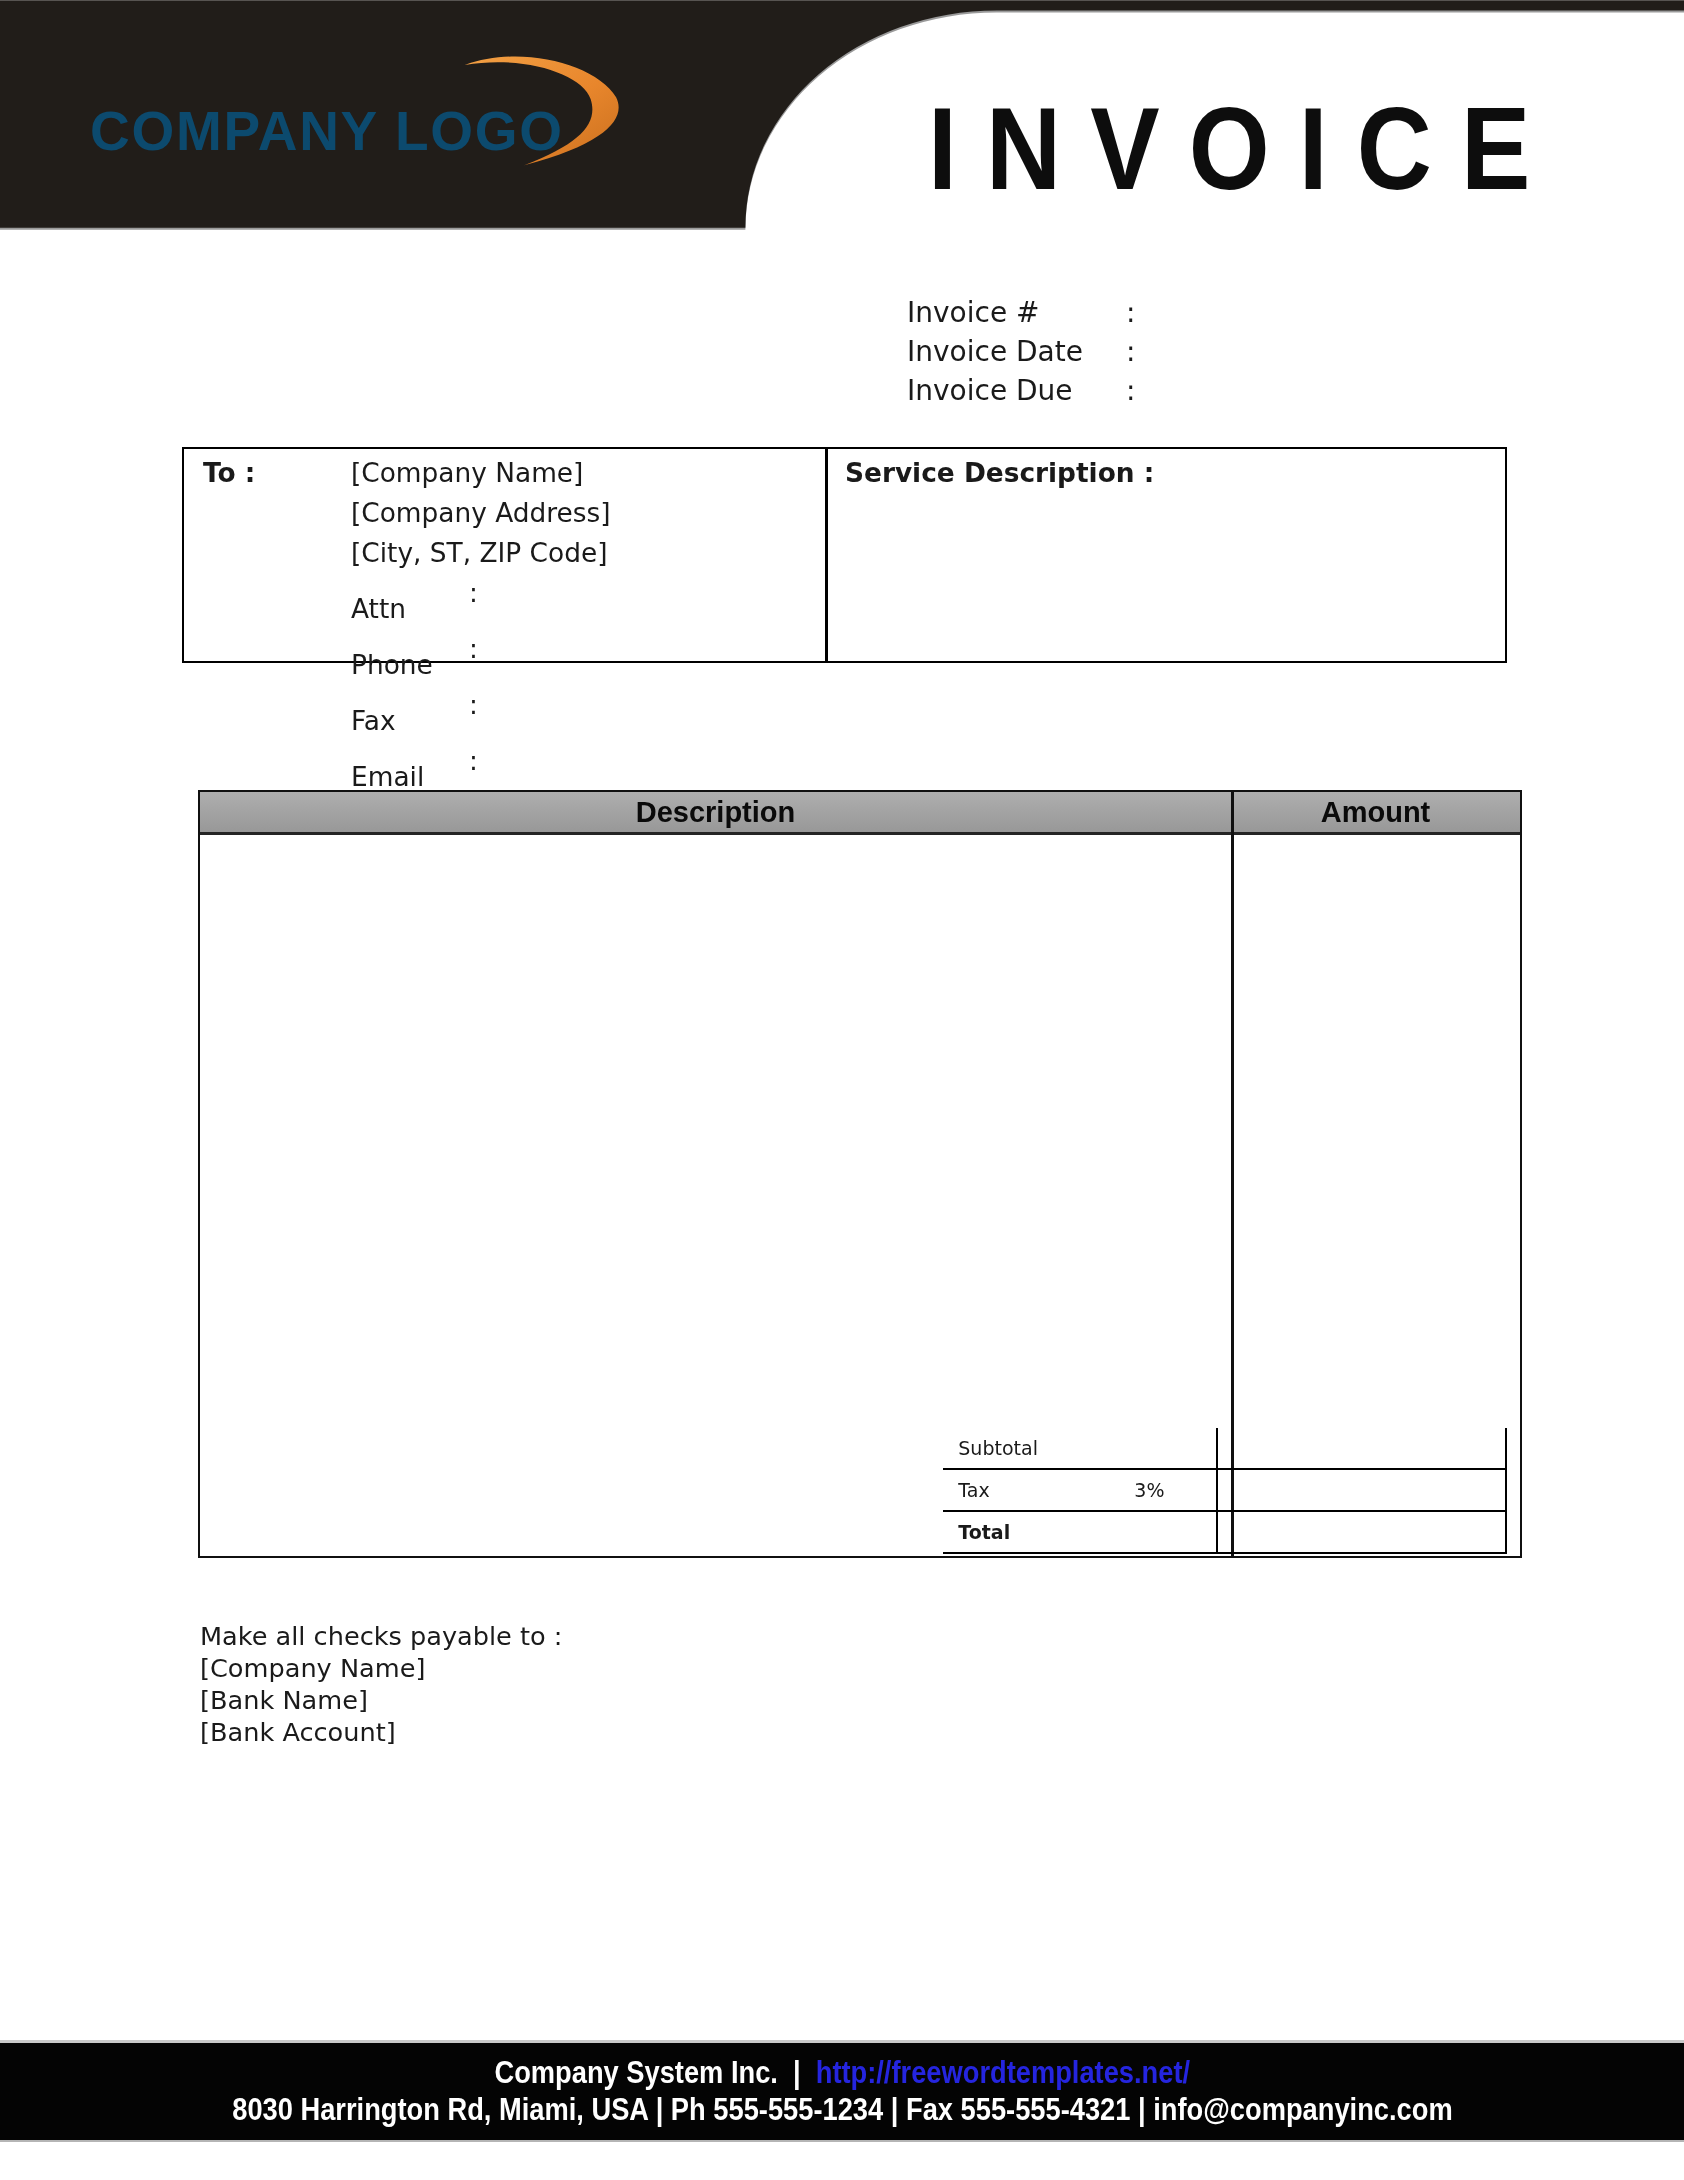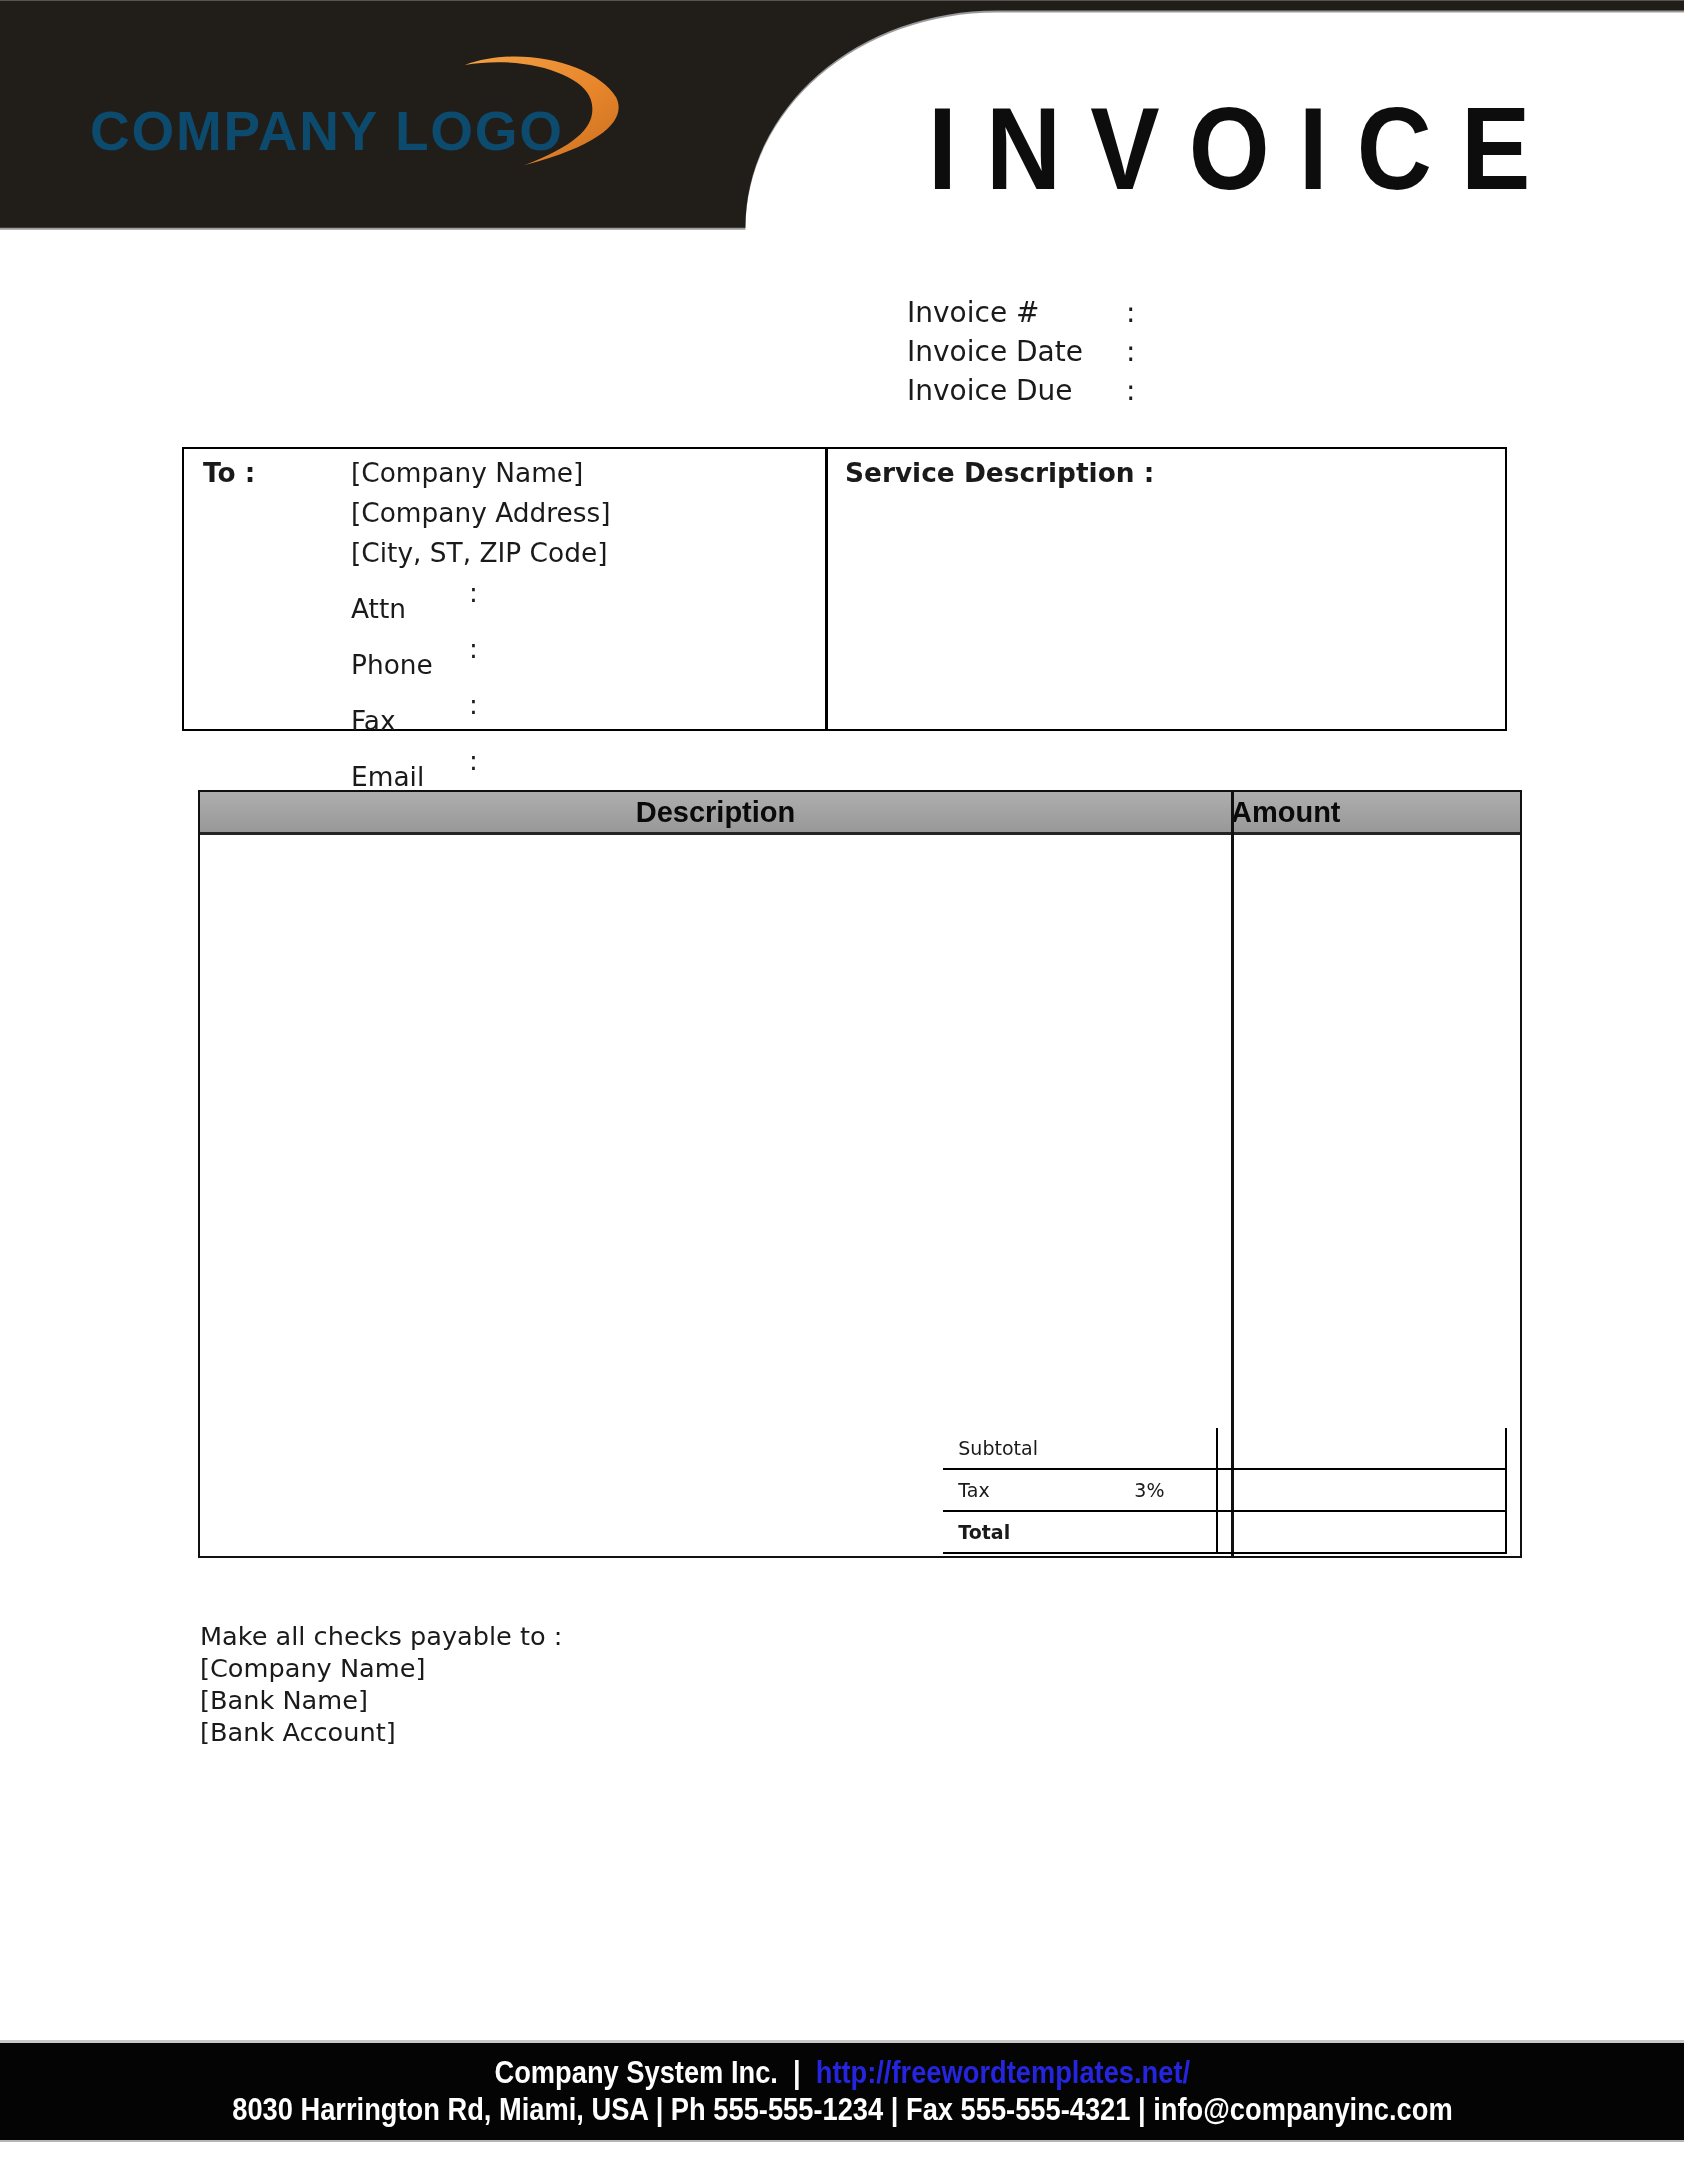--- a/index.html
+++ b/index.html
@@ -40,21 +40,21 @@
   
   .meta { position: absolute; left: 907px; top: 293px; font-size: 28px; }
   .meta-row { display: flex; height: 39px; align-items: center; }
   .meta-label { width: 219px; }
   .meta-colon { width: 34px; }
   .meta-value { min-width: 136px; min-height: 31px; }
 
   
   .to-box {
     position: absolute; left: 182px; top: 447px;
-    width: 1325px; height: 284px;
+    width: 1325px; height: 216px;
     border: 2.6px solid #000; font-size: 26.4px;
   }
   .to-divider { position: absolute; left: 641px; top: 0; bottom: 0; width: 2.6px; background: #000; }
   .to-label { position: absolute; left: 19px; top: 7.7px; font-weight: 700; }
   .to-lines { position: absolute; left: 167px; top: 4.3px; line-height: 40px; }
   .contact-row { display: flex; }
   .contact-label { width: 118px; margin-top: 16px; }
   .contact-colon { width: 34px; }
   .contact-value { min-width: 102px; }
   .service-label { position: absolute; left: 661px; top: 7.7px; font-weight: 700; }
@@ -67,21 +67,21 @@
     border: 2.6px solid #101010;
   }
   .items-head {
     display: flex; height: 43px; align-items: center;
     background: linear-gradient(#aeaeae, #989898);
     border-bottom: 3.4px solid #242424;
     font-family: "Liberation Sans", sans-serif;
     font-weight: 700; font-size: 29px; color: #0a0a0a;
   }
   .th-desc { width: 1031px; text-align: center; }
-  .th-amt { flex: 1; text-align: left; }
+  .th-amt { flex: 1; text-align: center; }
   .col-divider { position: absolute; left: 1031px; top: 0; bottom: 0; width: 2.6px; background: #101010; }
   .items-body { position: absolute; left: 0; top: 43px; right: 0; bottom: 0; display: flex; }
   .body-desc-cell { width: 1031px; }
   .body-amt-cell { flex: 1; }
 
   
   .summary {
     position: absolute; left: 943px; top: 1428px; width: 564px;
     border-right: 2.6px solid #000; font-size: 19px;
   }

